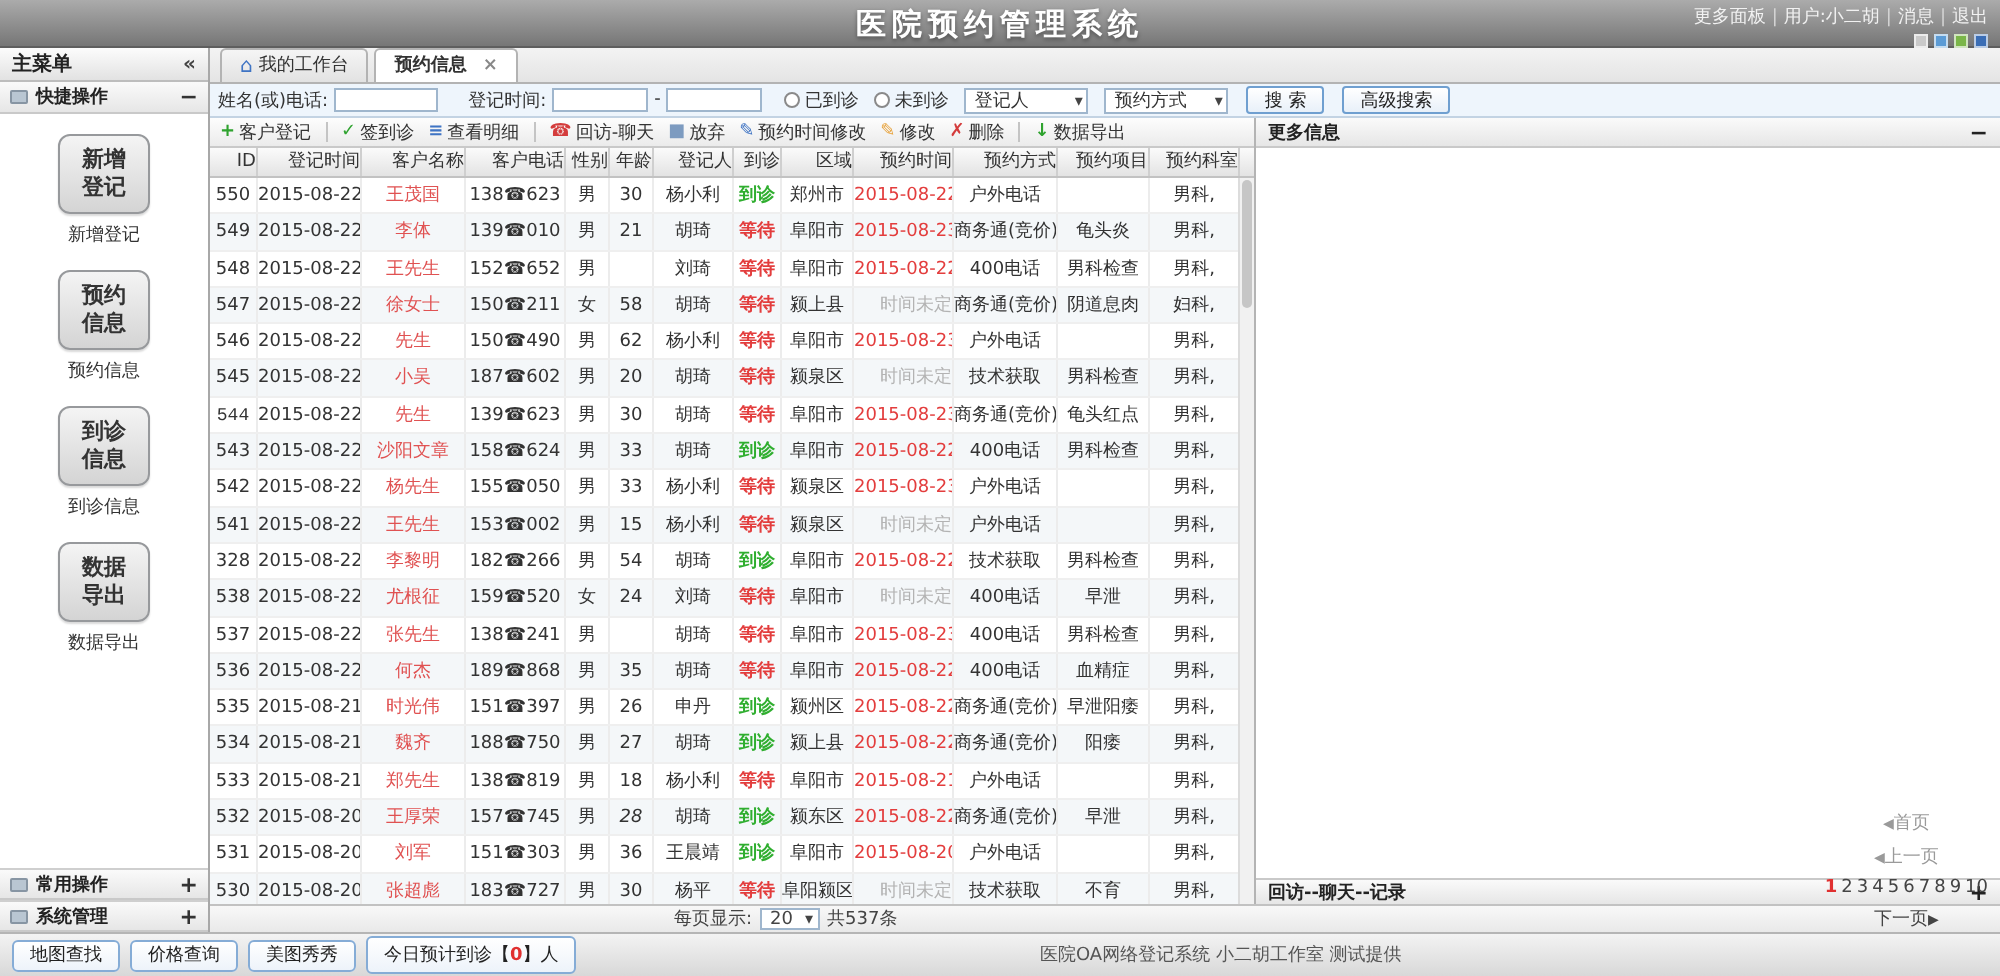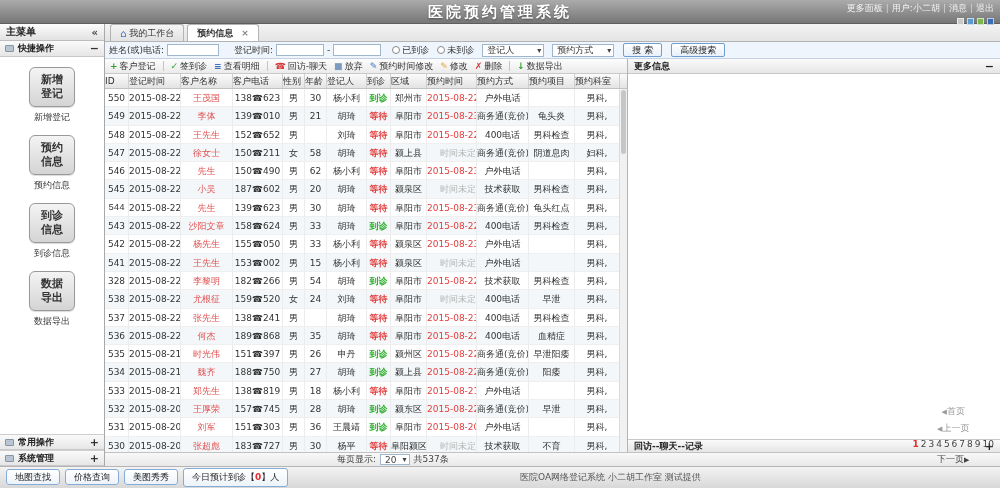--- a/index.html
+++ b/index.html
@@ -52,21 +52,21 @@
   .grid { width:523px; flex:0 0 523px; background:#fff; display:flex; flex-direction:column; border-right:1px solid #b4b4b4; }
 
   
   .toolbar { height:15px; flex:0 0 15px; background:linear-gradient(#fdfdfd,#ebebeb); border-bottom:1px solid #c9c9c9; display:flex; align-items:center; padding-left:5px; white-space:nowrap; }
   .titem { display:inline-flex; align-items:center; margin-right:7px; cursor:pointer; color:#333; }
   .ticon { margin-right:2px; font-weight:bold; font-size:9px; }
   .tsep { width:1px; height:10px; background:#c4c4c4; margin-right:7px; }
 
   
   .thead { height:15px; flex:0 0 15px; display:flex; background:linear-gradient(#fbfbfb,#e3e3e3); border-bottom:1px solid #c2c2c2; }
-  .th { font-size:9px; color:#333; text-align:left; line-height:14px; border-right:1px solid #cfcfcf; overflow:hidden; white-space:nowrap; }
+  .th { font-size:9px; color:#333; text-align:right; line-height:14px; border-right:1px solid #cfcfcf; overflow:hidden; white-space:nowrap; }
   .tbody { flex:1; position:relative; overflow:hidden; background:#fff; }
   .tr { display:flex; width:515px; height:18.3px; line-height:18.3px; border-bottom:1px solid #efefef; cursor:pointer; }
   .tr.alt { background:#f4f7f9; }
   .td { text-align:center; overflow:hidden; white-space:nowrap; border-right:1px solid #ececec; color:#333; }
   .c-name { color:#e05252; }
   .c-status { font-weight:bold; }
   .c-status.ok { color:#2fae2f; }
   .c-status.wait { color:#e33d3d; }
   .c-red { color:#e33d3d; }
   .c-tbd { color:#b3b3b3;text-align:right; }
@@ -513,21 +513,21 @@
                 <div class="td" style="width: 52px;">户外电话</div>
                 <div class="td" style="width: 46px;"></div>
                 <div class="td" style="width: 45px;">男科,</div>
               </div>
               <div class="tr alt">
                 <div class="td" style="width: 24px;">532</div>
                 <div class="td" style="width: 52px;">2015-08-20</div>
                 <div class="td c-name" style="width: 52px;">王厚荣</div>
                 <div class="td" style="width: 50px;">157☎745</div>
                 <div class="td" style="width: 22px;">男</div>
-                <div class="td" style="width: 22px;">28</div>
+                <div class="td" style="width: 22px; font-style: italic;">28</div>
                 <div class="td" style="width: 40px;">胡琦</div>
                 <div class="td c-status ok" style="width: 24px;">到诊</div>
                 <div class="td" style="width: 36px;">颍东区</div>
                 <div class="td c-red" style="width: 50px;">2015-08-22</div>
                 <div class="td" style="width: 52px;">商务通(竞价)</div>
                 <div class="td" style="width: 46px;">早泄</div>
                 <div class="td" style="width: 45px;">男科,</div>
               </div>
               <div class="tr">
                 <div class="td" style="width: 24px;">531</div>

